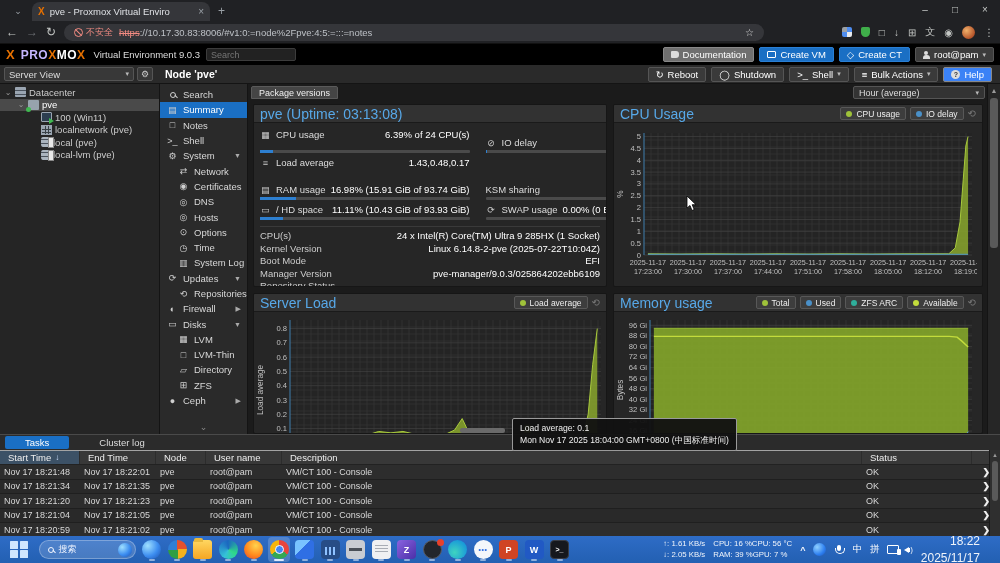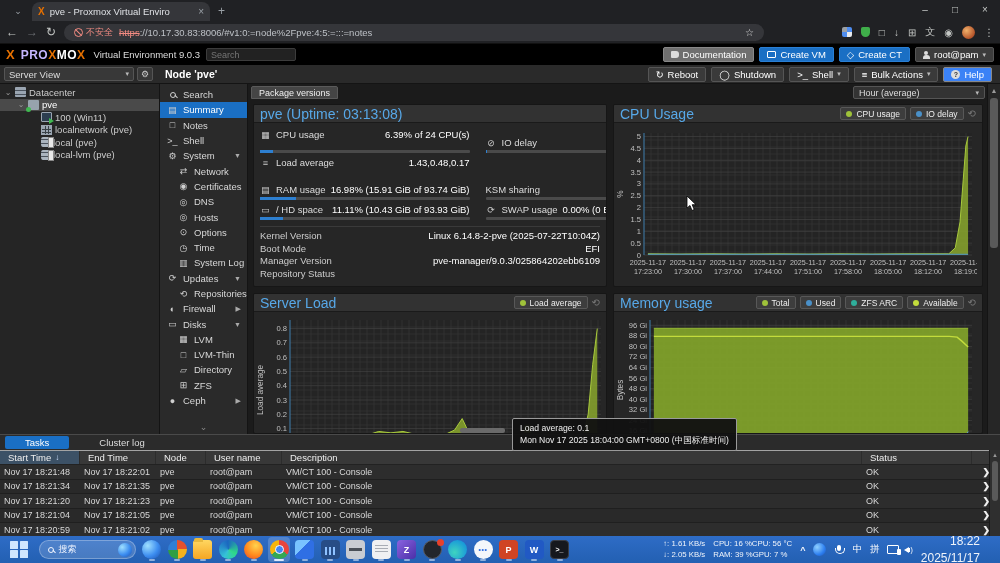--- a/index.html
+++ b/index.html
@@ -502,20 +502,24 @@
                   <span class="sico">⟳</span>
                   <span class="slabel">SWAP usage</span>
                   <span class="sval">0.00% (0 B of 8.00 GiB)</span>
                 </div>
               <div class="bar">
                   <i id="bar-swap" style="width: 0%;"></i>
                 </div>
             </div>
           </div>
           <div class="inforows" id="info-rows">
+              <div class="irow">
+                <span class="il">CPU(s)</span>
+                <span class="iv">24 x Intel(R) Core(TM) Ultra 9 285HX (1 Socket)</span>
+              </div>
               <div class="irow">
                 <span class="il">Kernel Version</span>
                 <span class="iv">Linux 6.14.8-2-pve (2025-07-22T10:04Z)</span>
               </div>
               <div class="irow">
                 <span class="il">Boot Mode</span>
                 <span class="iv">EFI</span>
               </div>
               <div class="irow">
                 <span class="il">Manager Version</span>

